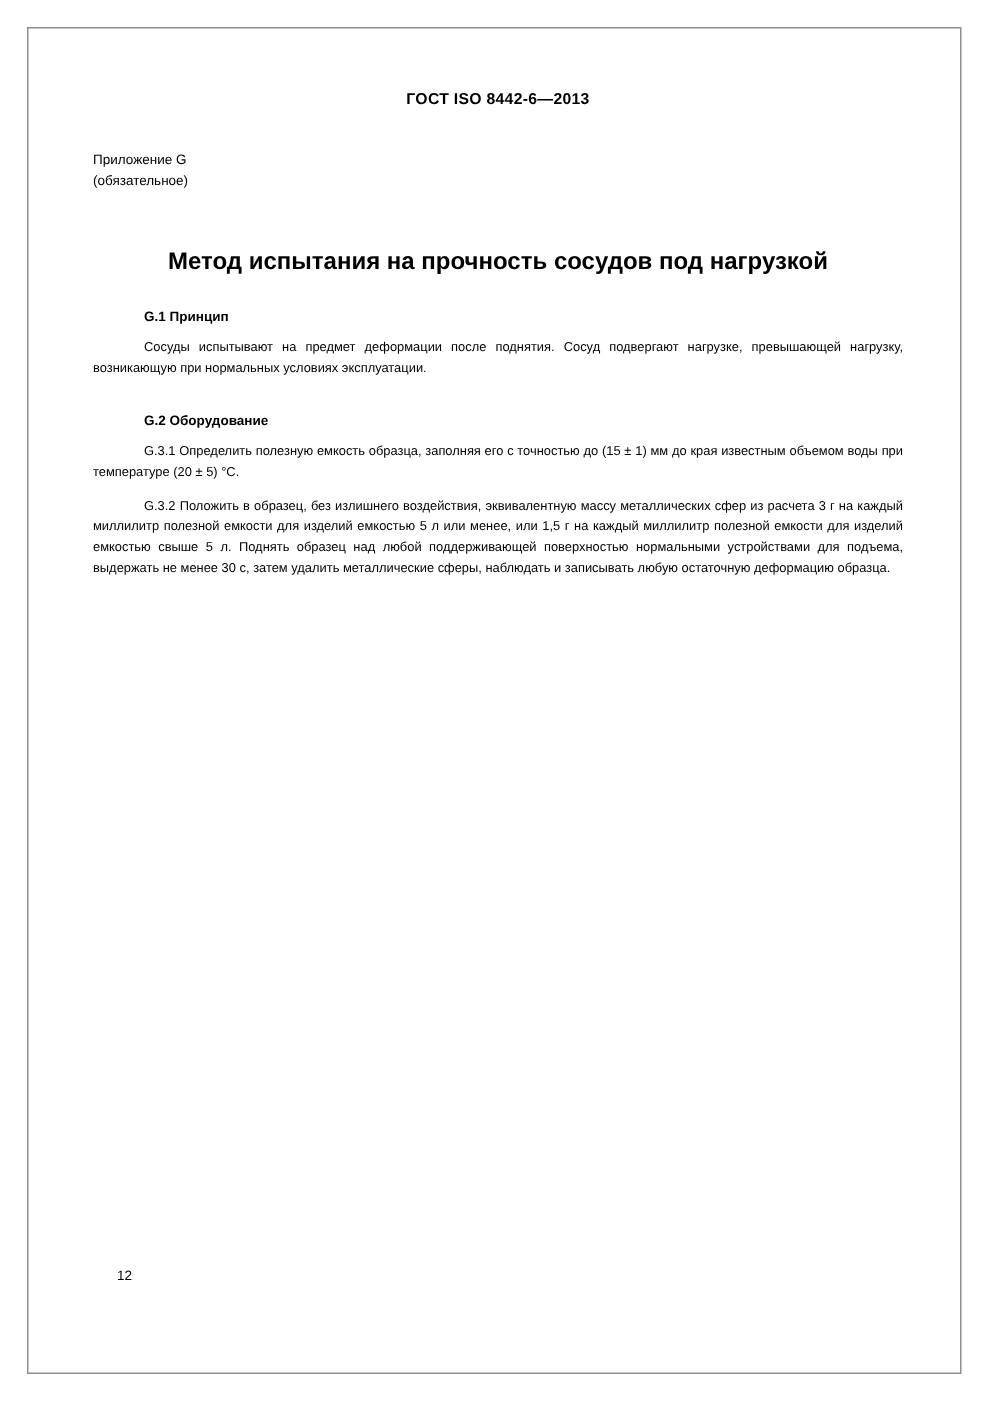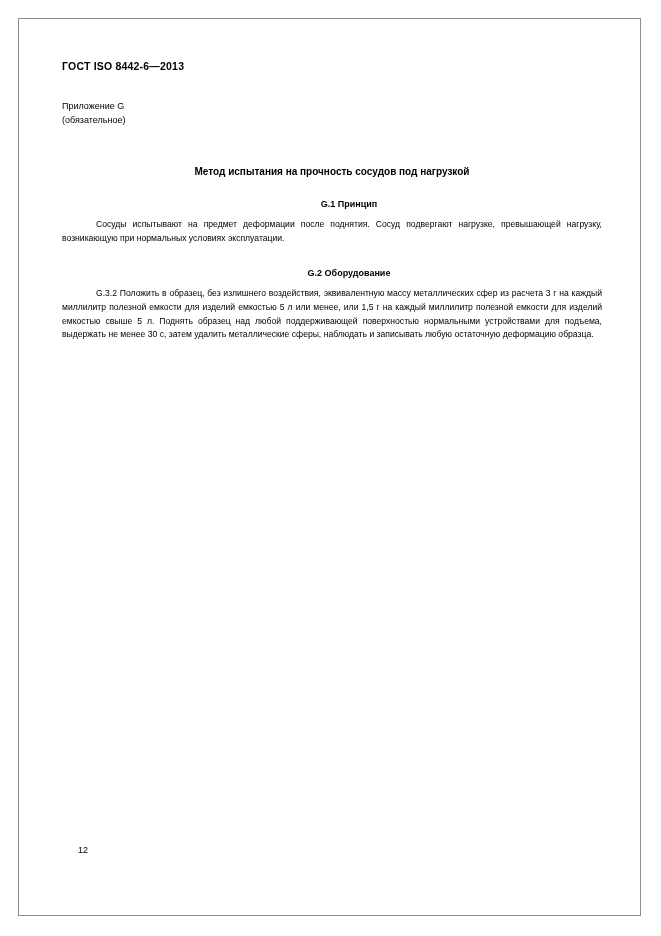--- a/index.html
+++ b/index.html
@@ -37,46 +37,46 @@
     position: absolute;
     left: 62px;
     top: 60px;
     width: 540px;
   }
   .doc-header {
     font-size: 10.5px;
     font-weight: bold;
     letter-spacing: 0.2px;
     margin: 0 0 0 0;
+    text-align: center;
   }
   .annex-block {
     text-align: left;
     margin-top: 28px;
     font-size: 9px;
     line-height: 1.55;
   }
   .annex-title {
     margin: 0;
   }
   .annex-sub {
     margin: 0;
   }
   .main-title {
     text-align: center;
-    font-size: 10px;
+    font-size: 16px;
     font-weight: bold;
     margin-top: 38px;
     margin-bottom: 0;
   }
   .sec-head {
     font-size: 9px;
     font-weight: bold;
     margin-top: 22px;
     margin-left: 34px;
-    text-align: center;
   }
   p.body-text {
     font-size: 8.6px;
     line-height: 1.62;
     margin: 9px 0 0 0;
     text-align: justify;
   }
   p.body-text.indent {
     text-indent: 34px;
   }
@@ -113,20 +113,21 @@
       <div class="annex-sub">(обязательное)</div>
     </div>
 
     <div class="main-title">Метод испытания на прочность сосудов под нагрузкой</div>
 
     <div class="sec-head">G.1  Принцип</div>
     <p class="body-text indent">Сосуды испытывают на предмет деформации после поднятия. Сосуд подвергают нагрузке, превышающей нагрузку, возникающую при нормальных условиях эксплуатации.</p>
 
     <div class="sec-head">G.2  Оборудование</div>
 
+    <p class="body-text indent">G.3.1  Определить полезную емкость образца, заполняя его с точностью до (15 ± 1) мм до края известным объемом воды при температуре (20 ± 5) °С.</p>
     <p class="body-text indent">G.3.2  Положить в образец, без излишнего воздействия, эквивалентную массу металлических сфер из расчета 3 г на каждый миллилитр полезной емкости для изделий емкостью 5 л или менее, или 1,5 г на каждый миллилитр полезной емкости для изделий емкостью свыше 5 л. Поднять образец над любой поддерживающей поверхностью нормальными устройствами для подъема, выдержать не менее 30 с, затем удалить металлические сферы, наблюдать и записывать любую остаточную деформацию образца.</p>
 
 
   </div>
 
   <div class="page-number">12</div>
 
 </div>
 
 </body></html>

